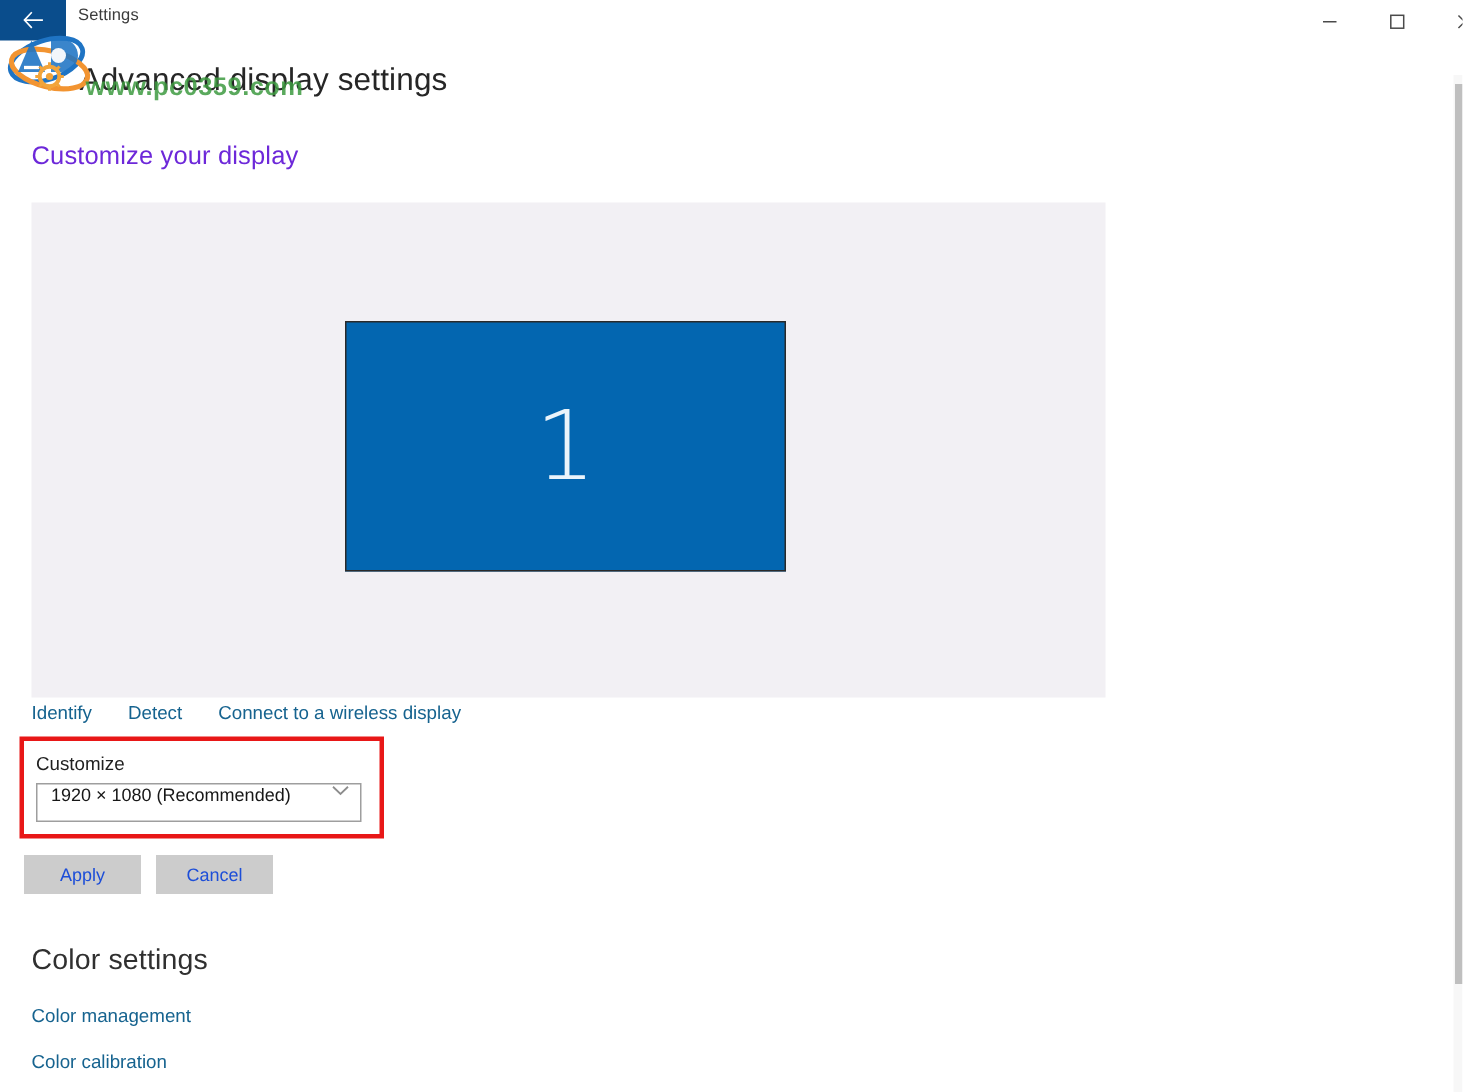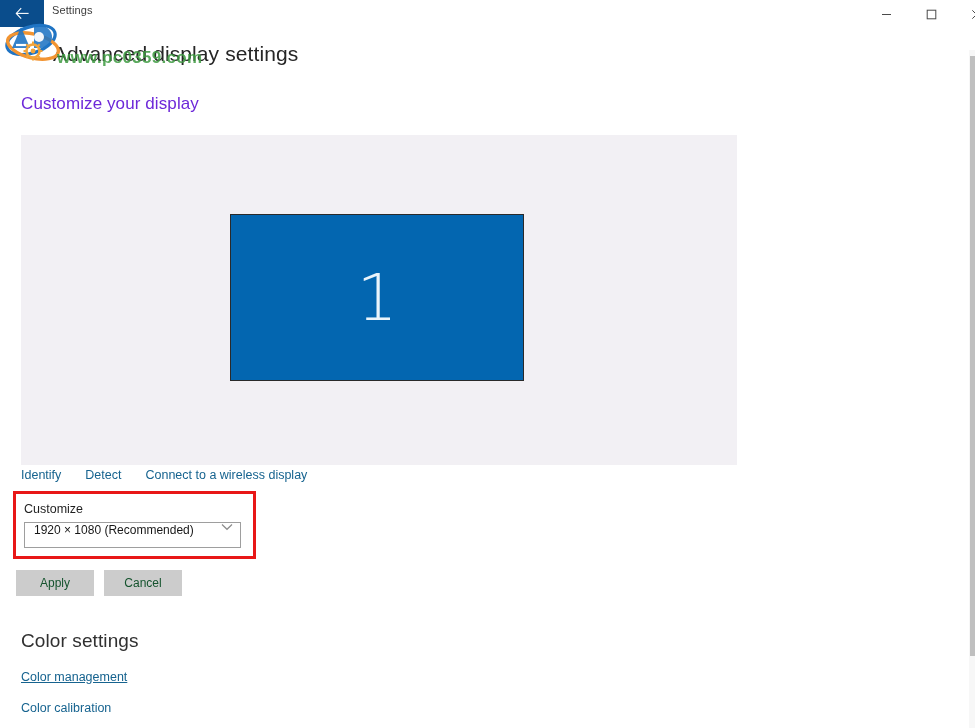--- a/index.html
+++ b/index.html
@@ -220,35 +220,35 @@
   .dropdown-arrow svg { display: block; }
 
   
   .btn {
     position: absolute;
     height: 26px;
     background: #cccccc;
     border: none;
     font-family: "Liberation Sans", sans-serif;
     font-size: 12px;
-    color: #14532d;
+    color: #1d4ed8;
     padding: 0;
     cursor: default;
   }
   #apply-button { left: 16px; top: 570px; width: 78px; }
   #cancel-button { left: 104px; top: 570px; width: 78px; }
 
   .sub-link {
     position: absolute;
     left: 21px;
     font-size: 12.5px;
     color: #16638f;
     cursor: pointer;
   }
-  #color-management-link { top: 670px; text-decoration: underline; }
+  #color-management-link { top: 670px; }
   #color-calibration-link { top: 701px; }
 
   
   .scrollbar {
     position: absolute;
     right: 0;
     top: 50px;
     width: 6px;
     height: 678px;
     background: #f7f7f7;

